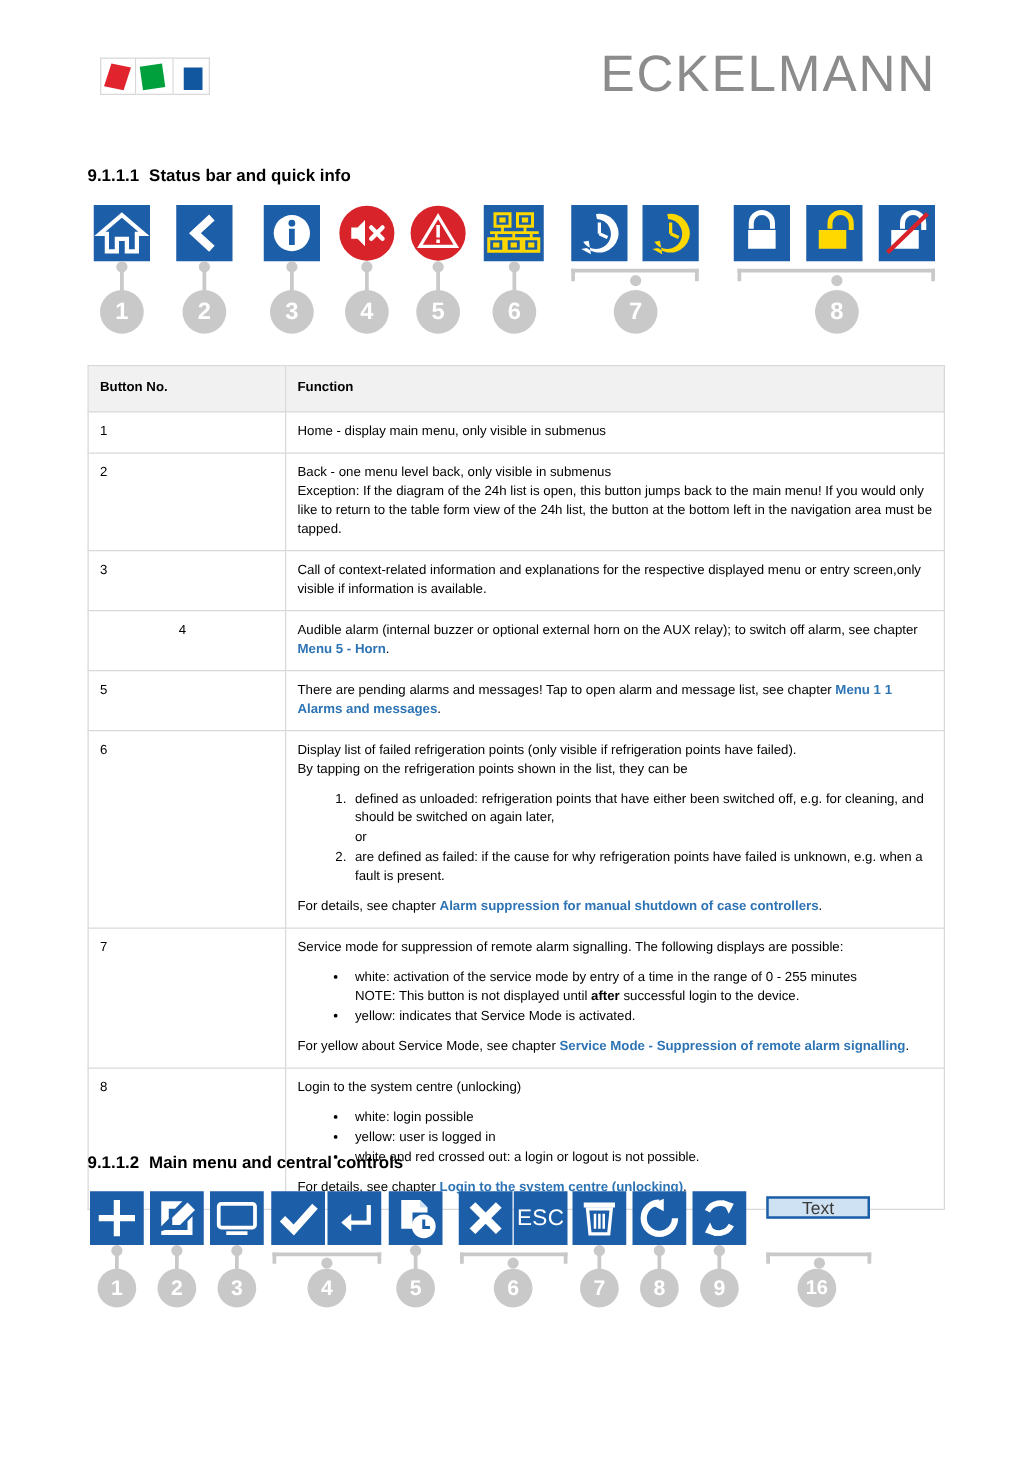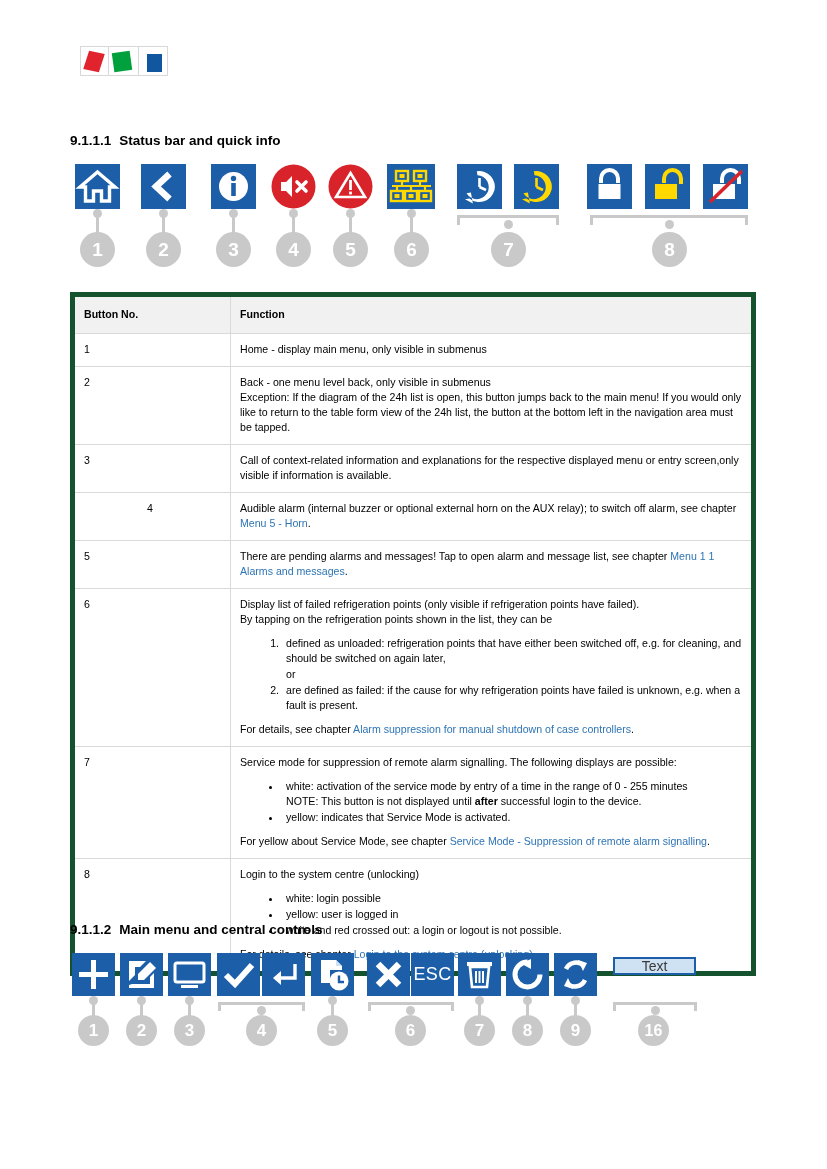--- a/index.html
+++ b/index.html
@@ -107,21 +107,21 @@
     border-top: 3px solid #c9c9c9;
     border-left: 3px solid #c9c9c9;
     border-right: 3px solid #c9c9c9;
   }
 
   
   .tbl {
     position: absolute;
     left: 70px; top: 292px;
     width: 686px;
-    border: 5px solid #14532d;
+    border: 1px solid #14532d;
     border-collapse: collapse;
     font-size: 10.6px;
     line-height: 1.42;
   }
   .tbl td, .tbl th {
     border: 1px solid #d9d9d9;
     vertical-align: top;
     padding: 8px 9px 9px 9px;
     text-align: left;
   }
@@ -129,21 +129,21 @@
     background: #f1f1f1;
     font-size: 10.6px;
     font-weight: bold;
     padding-top: 10px;
     padding-bottom: 11px;
   }
   .tbl .c-no { width: 158px; }
   .tbl .c-fn { width: auto; }
   .tbl td.c-no { padding-left: 9px; }
   .tbl td.c-no.indent { padding-left: 72px; }
-  .lnk { color: #2e74b5; }
+  .lnk { color: #2e74b5; font-weight: bold; }
   .b { font-weight: bold; }
   ol.doc-list, ul.doc-list {
     margin: 9px 0 9px 0;
     padding-left: 42px;
   }
   ol.doc-list li, ul.doc-list li { margin: 0 0 1px 0; padding-left: 4px; }
   ul.doc-list { list-style-type: disc; }
   .after-p { margin: 9px 0 0 0; }
   .p0 { margin: 0; }
 
@@ -190,20 +190,21 @@
       <div class="logo-cell">
           <div class="shape-red"></div>
         </div>
       <div class="logo-cell">
           <div class="shape-green"></div>
         </div>
       <div class="logo-cell">
           <div class="shape-blue"></div>
         </div>
     </div>
+    <div class="brand">ECKELMANN</div>
   </div>
 
   <div class="section-heading" style="left:70px; top:133px;">
     <span class="num">9.1.1.1</span><span>Status bar and quick info</span>
   </div>
 
   <div class="icon-strip" style="left:0; top:0; width:827px; height:1169px;">
 
     <div class="tile" style="left:75px; top:164px; width:45px; height:45px;">
       <svg width="45" height="45" viewBox="0 0 45 45">

